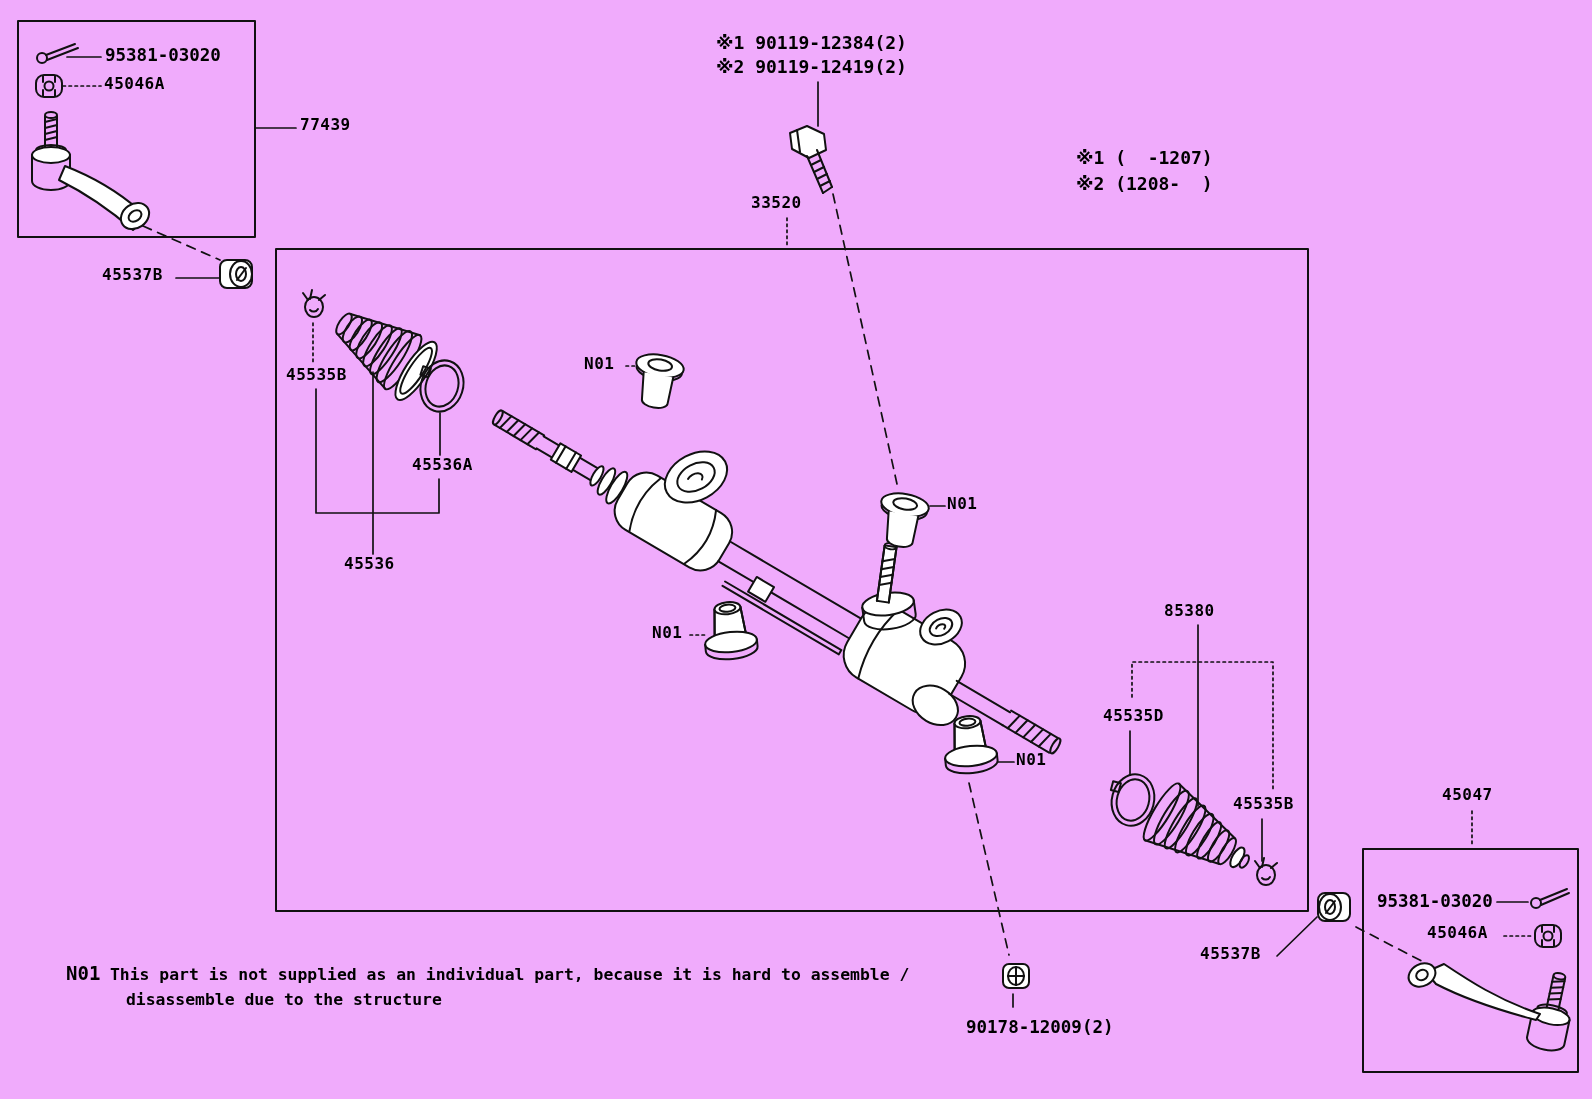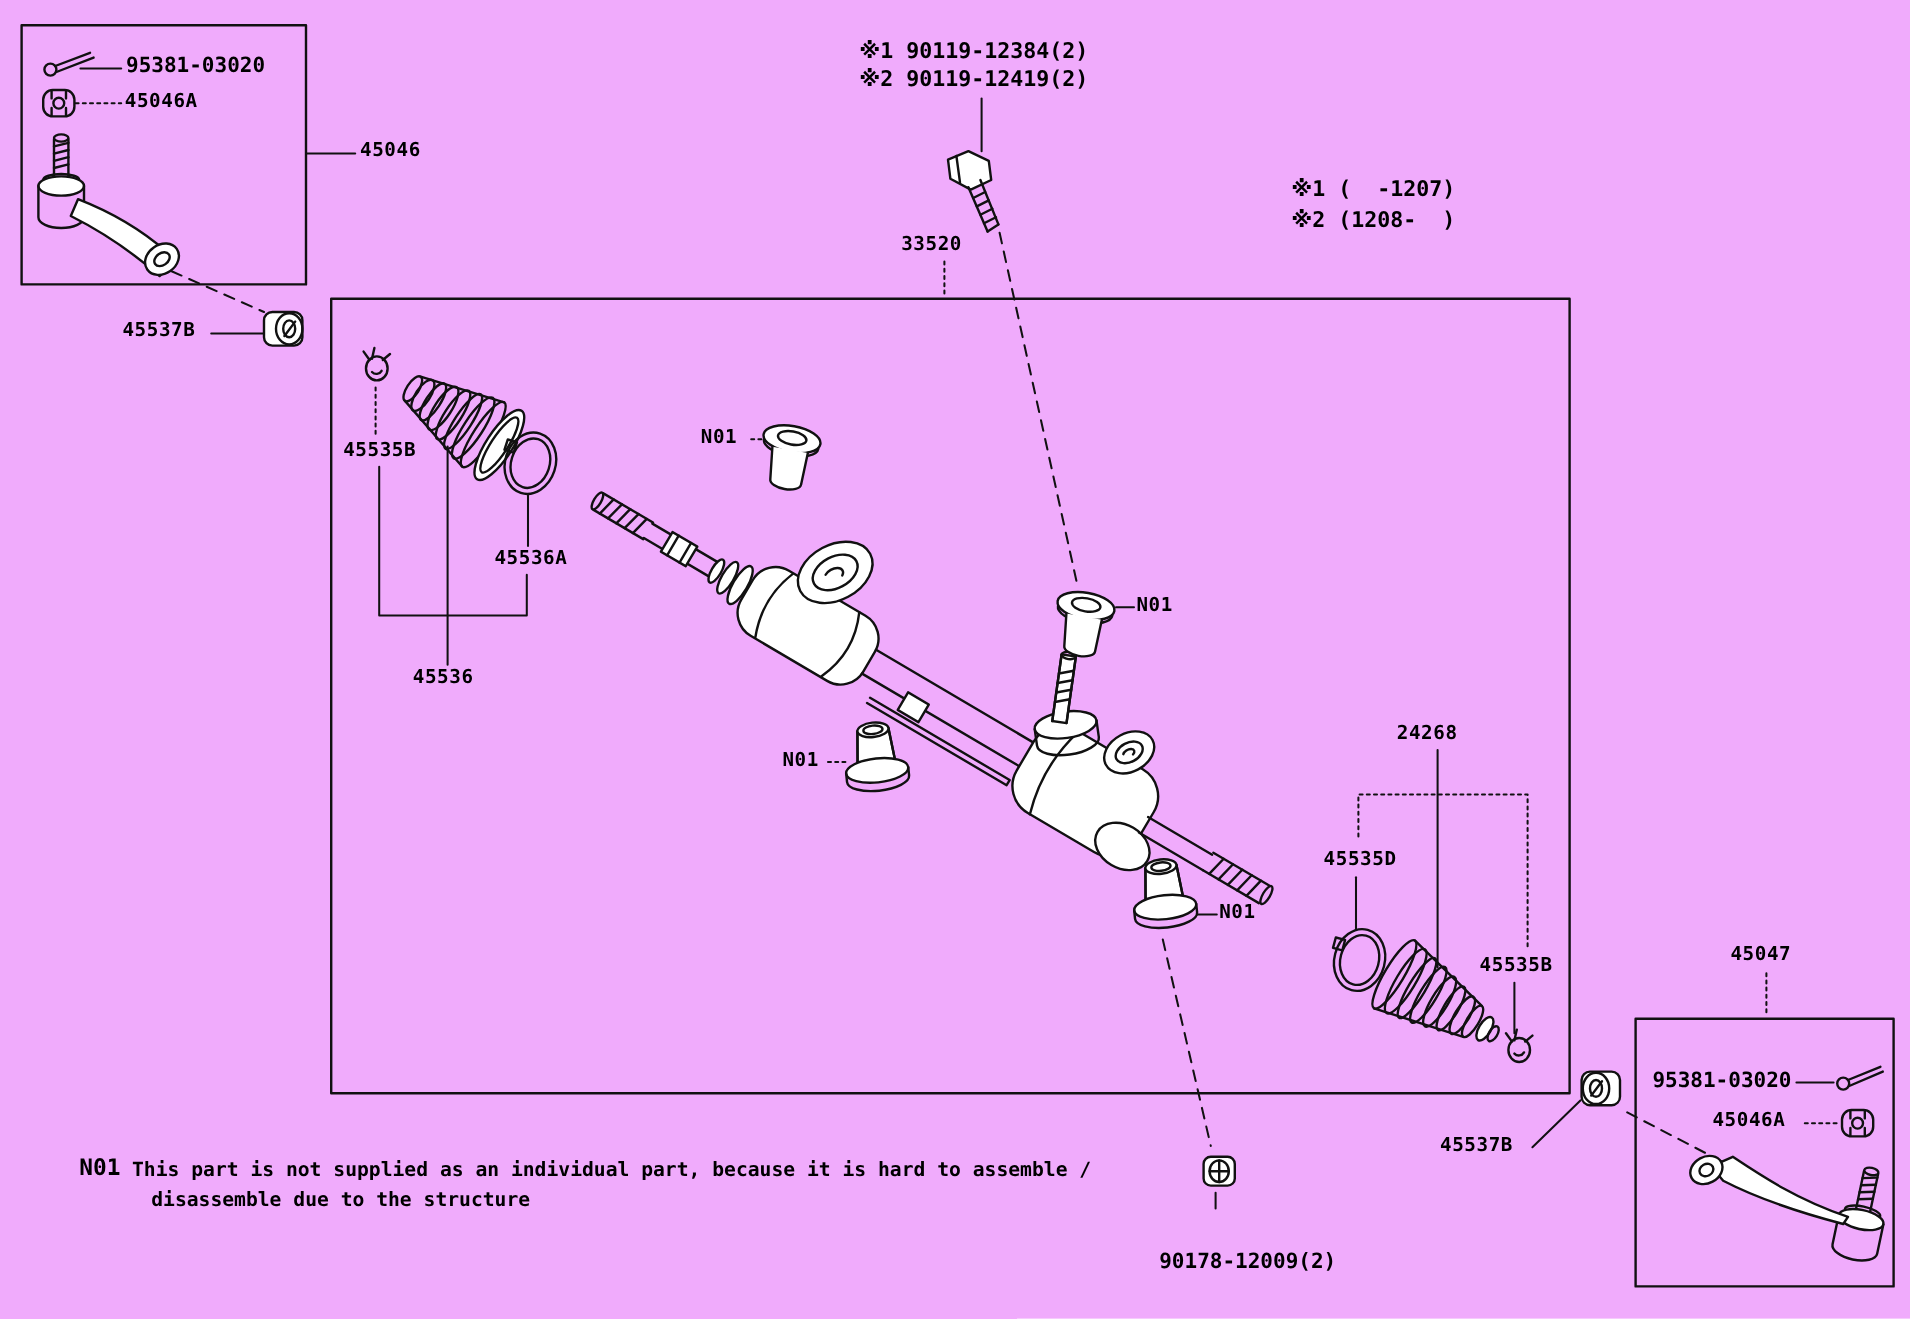--- a/index.html
+++ b/index.html
@@ -255,50 +255,50 @@
     <path class="dwf" d="M-12,-10 C-50,-20 -85,-32 -112,-46 L-122,-58 L-104,-66 C-80,-50 -50,-30 -8,-16 Z"></path>
     <g transform="translate(-126,-55) rotate(-28)">
       <ellipse class="dwf" rx="14" ry="11"></ellipse>
       <ellipse class="dw" rx="6" ry="5"></ellipse>
     </g>
   </g>
 </svg>
 
 <div class="lbl sm" style="left:105px;top:47px">95381-03020</div>
 <div class="lbl" style="left:104px;top:76px">45046A</div>
-<div class="lbl" style="left:300px;top:117px">45046</div>
+<div class="lbl" style="left:300px;top:117px">77439</div>
 <div class="lbl" style="left:102px;top:267px">45537B</div>
 
 <div class="lbl ref" style="left:716px;top:34px">※1 90119-12384(2)</div>
 <div class="lbl ref" style="left:716px;top:58px">※2 90119-12419(2)</div>
 
 <div class="lbl" style="left:751px;top:195px">33520</div>
 
 <div class="lbl ref" style="left:1076px;top:149px">※1 (  -1207)</div>
 <div class="lbl ref" style="left:1076px;top:175px">※2 (1208-  )</div>
 
 <div class="lbl" style="left:286px;top:367px">45535B</div>
 <div class="lbl" style="left:412px;top:457px">45536A</div>
 <div class="lbl" style="left:344px;top:556px">45536</div>
 
 <div class="lbl" style="left:584px;top:356px">N01</div>
 <div class="lbl" style="left:947px;top:496px">N01</div>
 <div class="lbl" style="left:652px;top:625px">N01</div>
 <div class="lbl" style="left:1016px;top:752px">N01</div>
 
-<div class="lbl" style="left:1164px;top:603px">24268</div>
+<div class="lbl" style="left:1164px;top:603px">85380</div>
 <div class="lbl" style="left:1103px;top:708px">45535D</div>
 <div class="lbl" style="left:1233px;top:796px">45535B</div>
 
 <div class="lbl" style="left:1442px;top:787px">45047</div>
 <div class="lbl sm" style="left:1377px;top:893px">95381-03020</div>
 <div class="lbl" style="left:1427px;top:925px">45046A</div>
 <div class="lbl" style="left:1200px;top:946px">45537B</div>
 
-<div class="lbl sm" style="left:966px;top:1044px">90178-12009(2)</div>
+<div class="lbl sm" style="left:966px;top:1019px">90178-12009(2)</div>
 
 <div class="lbl sm" style="left:1506px;top:1100px">455727C</div>
 
 <div class="note-ref" style="left:66px;top:962px">N01</div>
 <div class="note" style="left:110px;top:962px">This part is not supplied as an individual part, because it is hard to assemble /</div>
 <div class="note" style="left:126px;top:987px">disassemble due to the structure</div>
 
 </div>
 
 </body></html>

